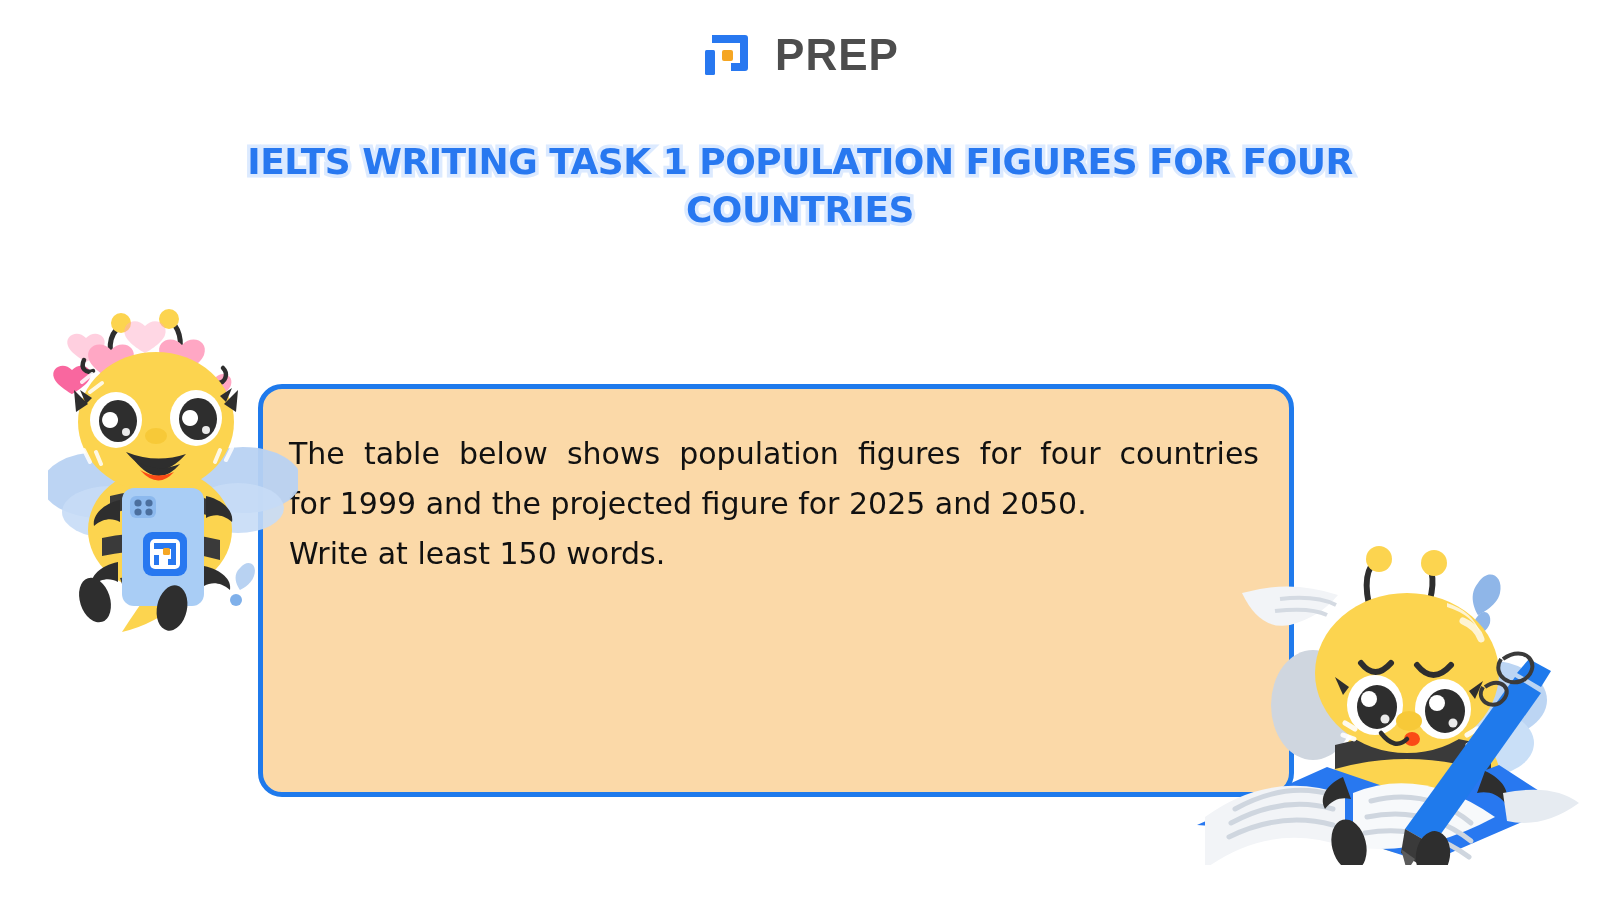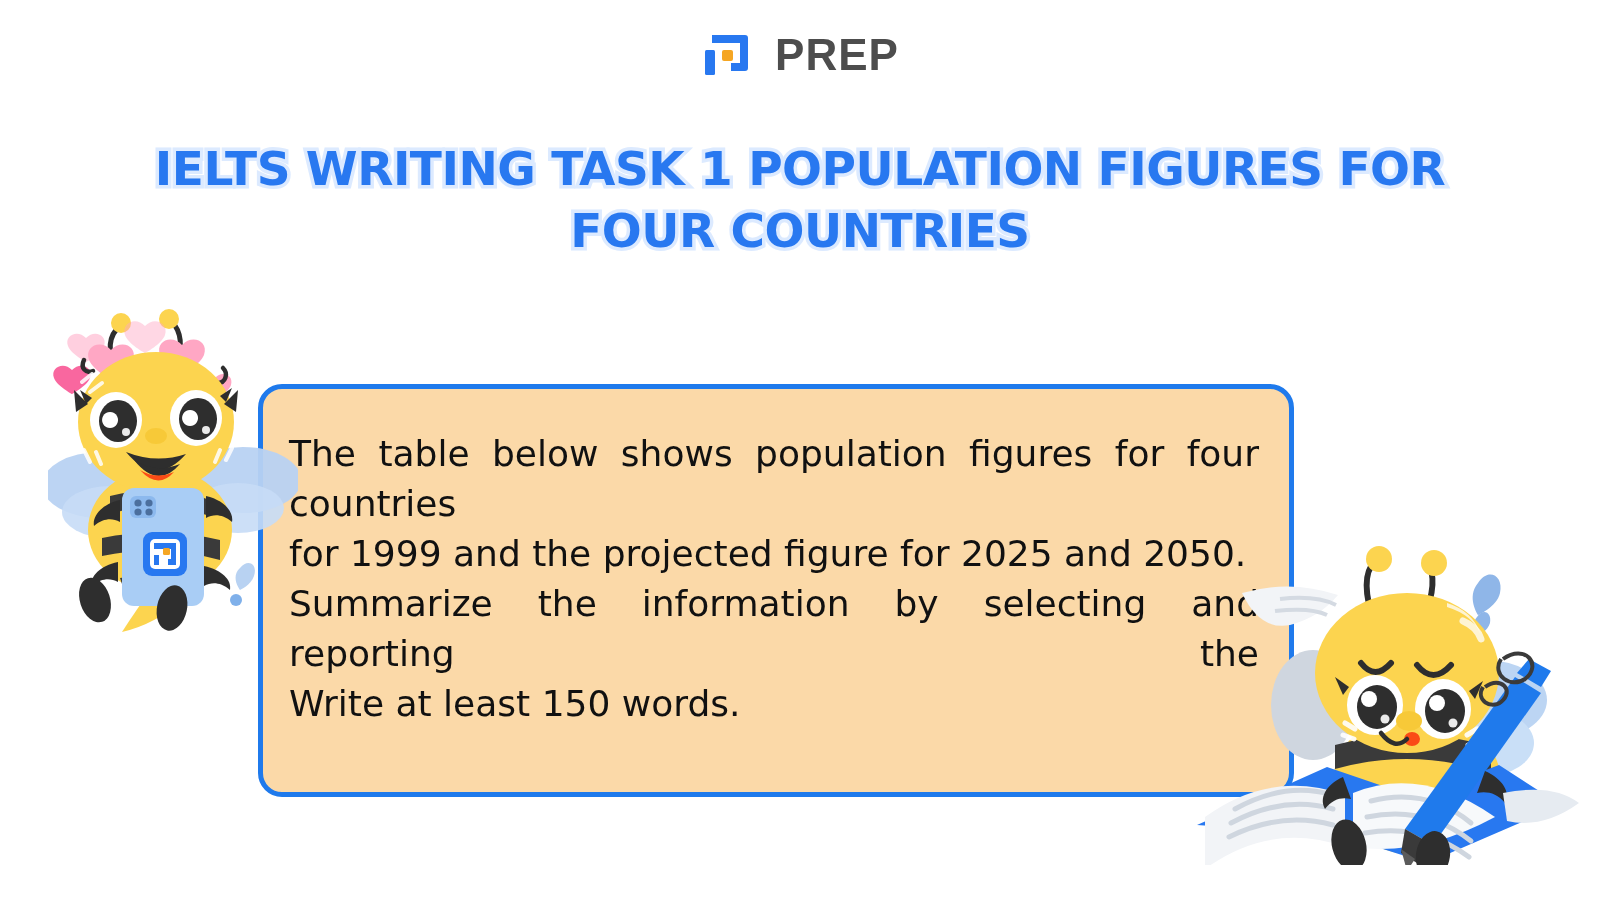--- a/index.html
+++ b/index.html
@@ -20,42 +20,42 @@
   .logo-text{
     font-size:44px; font-weight:bold; color:#4d4d4d;
     letter-spacing:1px; line-height:1; font-family:"Liberation Sans", sans-serif;
   }
 
   
   .title{
     position:absolute; top:138px; left:50%; transform:translateX(-50%);
     width:1340px; text-align:center;
     font-family:"DejaVu Sans", sans-serif;
-    font-weight:bold; font-size:47px; line-height:1.32;
+    font-weight:bold; font-size:36px; line-height:1.32;
     color:#2878f0; letter-spacing:-0.5px;
     text-transform:uppercase;
     transform-origin:center;
     -webkit-text-stroke:7px #dceaff;
     paint-order: stroke fill;
   }
   .title span{ display:inline; }
 
   
   .prompt-box{
     position:absolute; left:258px; top:384px;
     width:1036px; height:413px;
     background:#fbd9a8;
     border:5px solid #1f7aec;
     border-radius:24px;
     z-index:3;
   }
   .prompt-text{
     position:absolute; left:26px; top:40px; right:30px;
     font-family:"DejaVu Sans", sans-serif;
-    font-size:36px; line-height:50px; color:#111111;
+    font-size:30px; line-height:50px; color:#111111;
     text-align:justify;
   }
   .prompt-text .l{ display:block; }
   .prompt-text .j{ display:block; text-align:justify; text-align-last:justify; }
 
   
   .bee{ position:absolute; }
   .bee-left{ left:48px; top:300px; width:250px; height:340px; z-index:5; }
   .bee-right{ left:1185px; top:525px; width:400px; height:340px; z-index:6; }
 </style>
@@ -254,18 +254,17 @@
       <ellipse cx="248" cy="330" rx="17" ry="24" transform="rotate(8 248 330)" fill="#2e2e2e"></ellipse>
 
       <path d="M318 268 q50 -10 76 10 q-36 26 -72 18z" fill="#e6ebf1"></path>
     </svg>
   </div>
 
   <div class="prompt-box">
     <div class="prompt-text">
       <span class="l j">The table below shows population figures for four countries</span>
       <span class="l">for 1999 and the projected figure for 2025 and 2050.</span>
-      <span class="l j">Summarize the information by selecting and reporting the</span>
       <span class="l">Write at least 150 words.</span>
     </div>
   </div>
 
 </div>
 
 </body></html>

